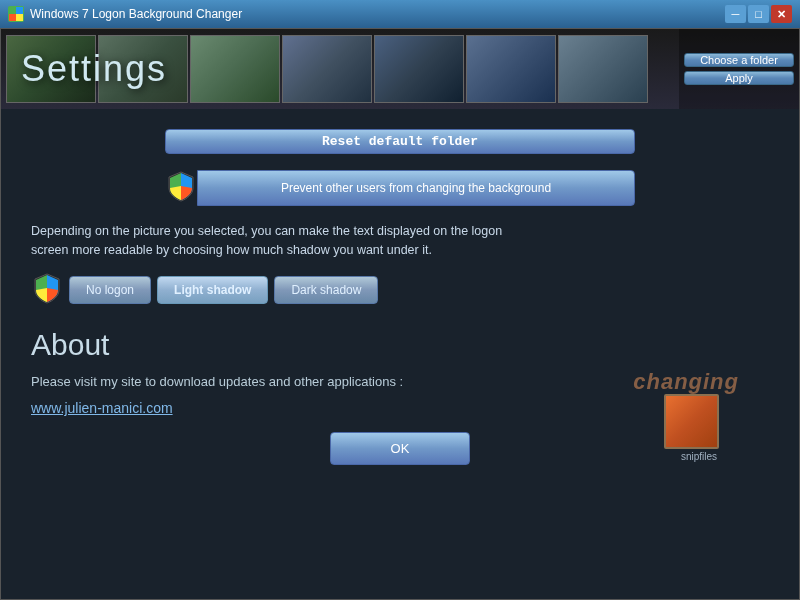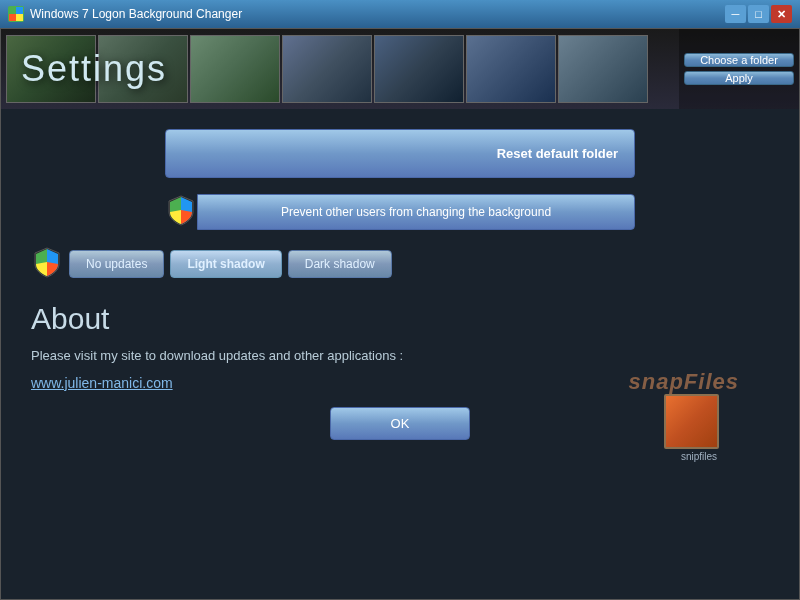--- a/index.html
+++ b/index.html
@@ -159,30 +159,30 @@
       flex: 1;
       padding: 20px 30px;
       background: rgba(0,0,0,0.4);
       position: relative;
     }
 
     
     .action-btn {
       display: block;
       width: 470px;
-      padding: 16px;
+      padding: 4px;
       margin: 0 auto 8px auto;
       background: linear-gradient(to bottom, #a0c8e8, #7098c8, #5878b8);
       border: 1px solid #4a68a8;
       border-radius: 4px;
       color: white;
       font-size: 13px;
-      text-align: right;
-      cursor: pointer;
-      font-family: Liberation Sans, sans-serif;
+      text-align: center;
+      cursor: pointer;
+      font-family: Liberation Mono, monospace;
       font-weight: bold;
     }
 
     .prevent-btn {
       display: flex;
       width: 470px;
       margin: 16px auto 16px auto;
       align-items: center;
     }
 
@@ -375,38 +375,39 @@
 
           <path d="M16 3 L27 8 L27 18 C27 23.5 21.5 28 16 30 L16 3 Z" fill="#2196F3"></path>
           <path d="M16 3 L5 8 L5 18 C5 23.5 10.5 28 16 30 L16 3 Z" fill="#4CAF50"></path>
           <path d="M16 16 L27 18 C27 23.5 21.5 28 16 30 Z" fill="#FF5722"></path>
           <path d="M16 16 L5 18 C5 23.5 10.5 28 16 30 Z" fill="#FFEB3B"></path>
         </svg>
       </div>
       <div class="prevent-btn-text">Prevent other users from changing the background</div>
     </div>
 
+    <p class="shadow-desc">Depending on the picture you selected, you can make the text displayed on the logon screen more readable by choosing how much shadow you want under it.</p>
 
     <div class="shadow-row">
       <div>
         <svg class="shield-svg" viewBox="0 0 32 32">
           <path d="M16 2 L28 7 L28 18 C28 24 22 29 16 31 C10 29 4 24 4 18 L4 7 Z" fill="#2a2a2a" stroke="#555" stroke-width="1"></path>
           <path d="M16 3 L27 8 L27 18 C27 23.5 21.5 28 16 30 L16 3 Z" fill="#2196F3"></path>
           <path d="M16 3 L5 8 L5 18 C5 23.5 10.5 28 16 30 L16 3 Z" fill="#4CAF50"></path>
           <path d="M16 16 L27 18 C27 23.5 21.5 28 16 30 Z" fill="#FF5722"></path>
           <path d="M16 16 L5 18 C5 23.5 10.5 28 16 30 Z" fill="#FFEB3B"></path>
         </svg>
       </div>
-      <button class="shadow-btn">No updates</button>
+      <button class="shadow-btn">No logon</button>
       <button class="shadow-btn active">Light shadow</button>
       <button class="shadow-btn">Dark shadow</button>
     </div>
 
     <div class="snapfiles">
-      <span>snapFiles</span>
+      <span>changing</span>
     </div>
 
     <div class="snip-icon"></div>
     <div class="snip-label">snipfiles</div>
 
     <div class="about-section">
       <h2 class="about-title">About</h2>
       <p class="about-text">Please visit my site to download updates and other applications :</p>
       <a class="about-link">www.julien-manici.com</a>
     </div>

